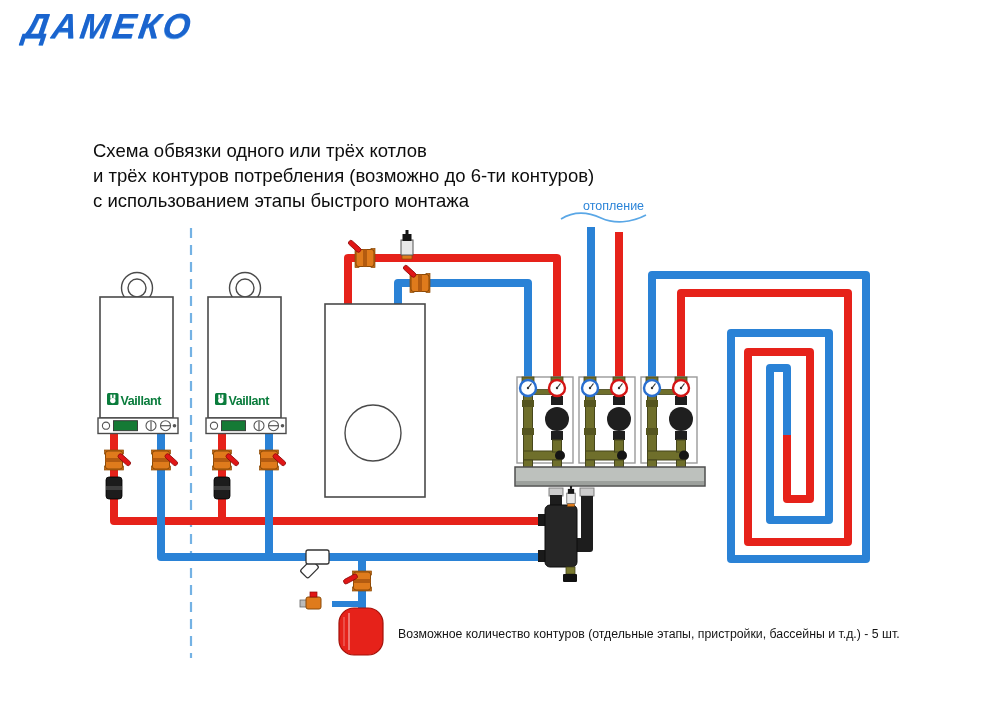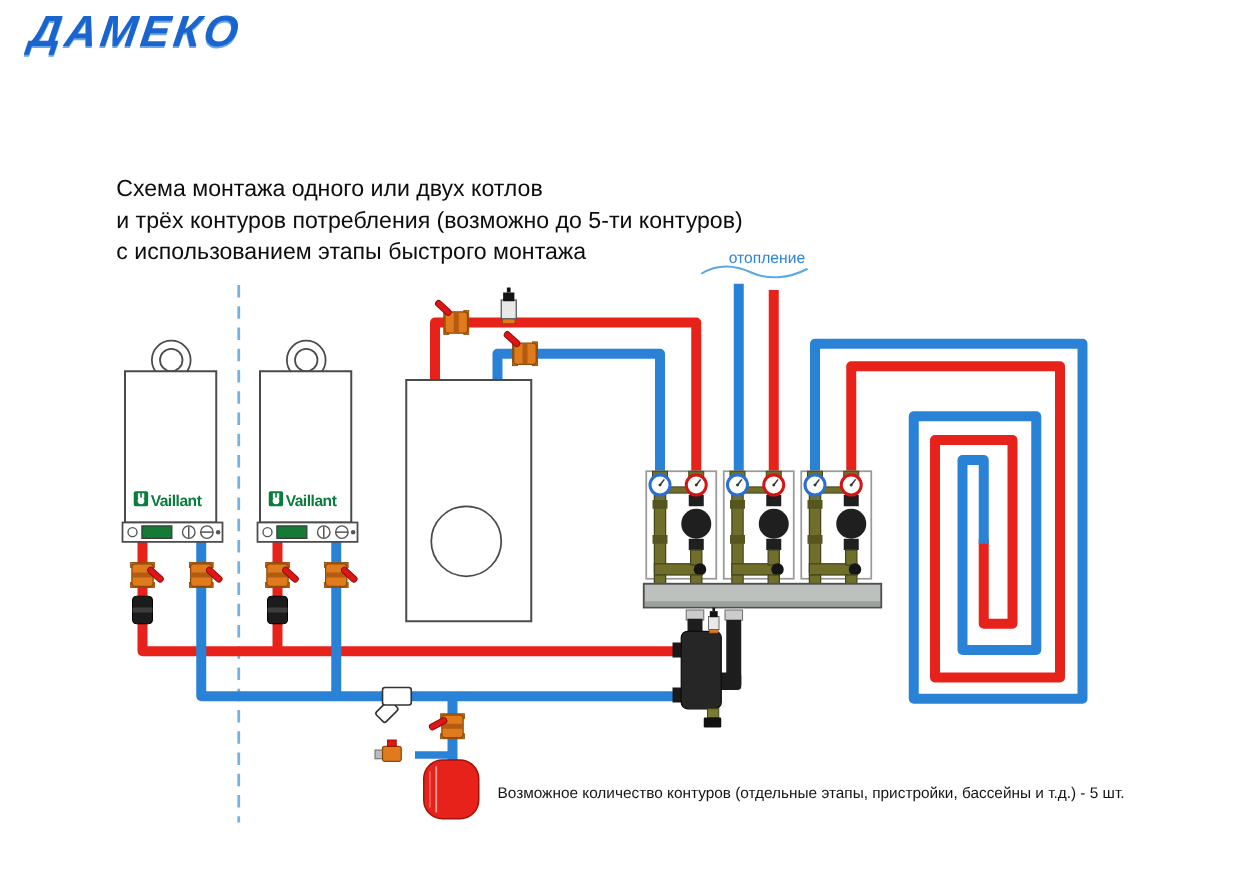--- a/index.html
+++ b/index.html
@@ -26,22 +26,22 @@
   .lbl-brand{font-size:12.5px;font-weight:bold;fill:#0a7c3c;letter-spacing:-0.4px;}
 </style>
 </head>
 <body>
 
 <div class="stage">
 
   <div class="logo">ДАМЕКО</div>
 
   <div class="title">
-    <div>Схема монтажа одного или двух котлов</div>
-    <div>и трёх контуров потребления (возможно до 5-ти контуров)</div>
+    <div>Схема обвязки одного или трёх котлов</div>
+    <div>и трёх контуров потребления (возможно до 6-ти контуров)</div>
     <div>с использованием этапы быстрого монтажа</div>
   </div>
 
   <svg class="diagram" width="1000" height="707" viewBox="0 0 1000 707">
 
     <defs>
 
       <g id="lvr">
         <rect x="1" y="-2.4" width="15" height="4.8" rx="2.2" fill="#e01616" stroke="#8f0a0a" stroke-width="0.8"></rect>
       </g>

